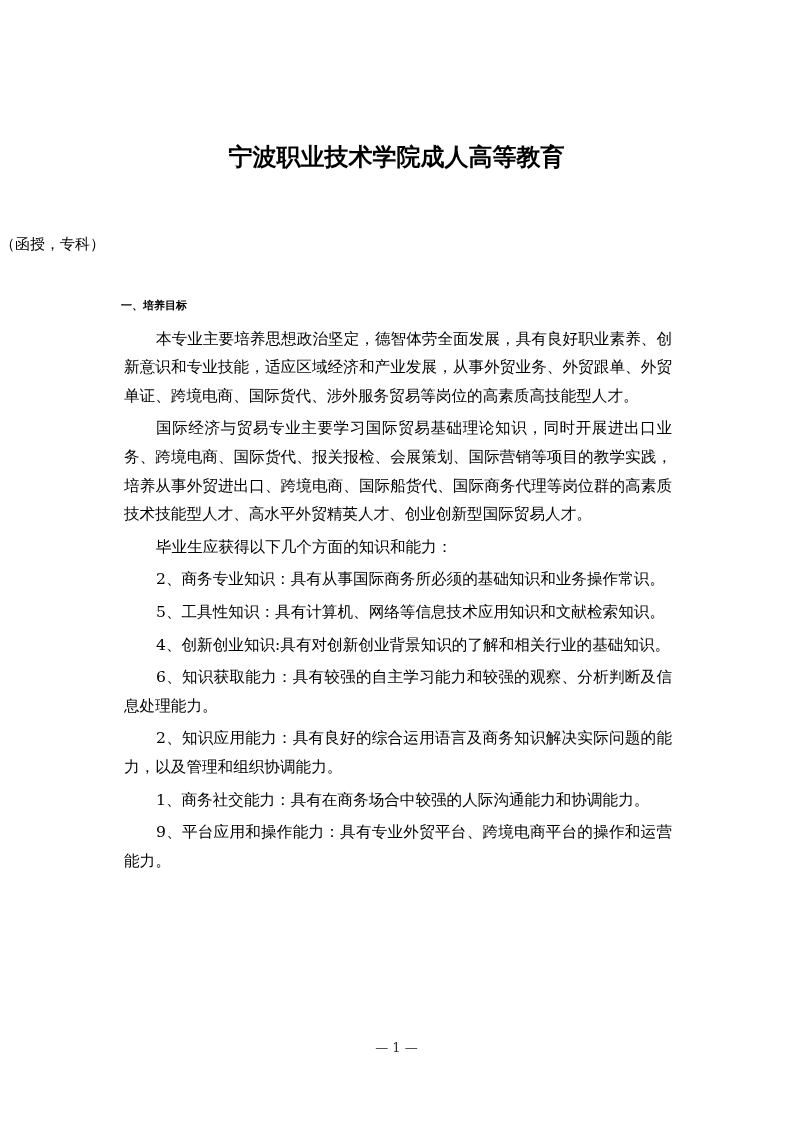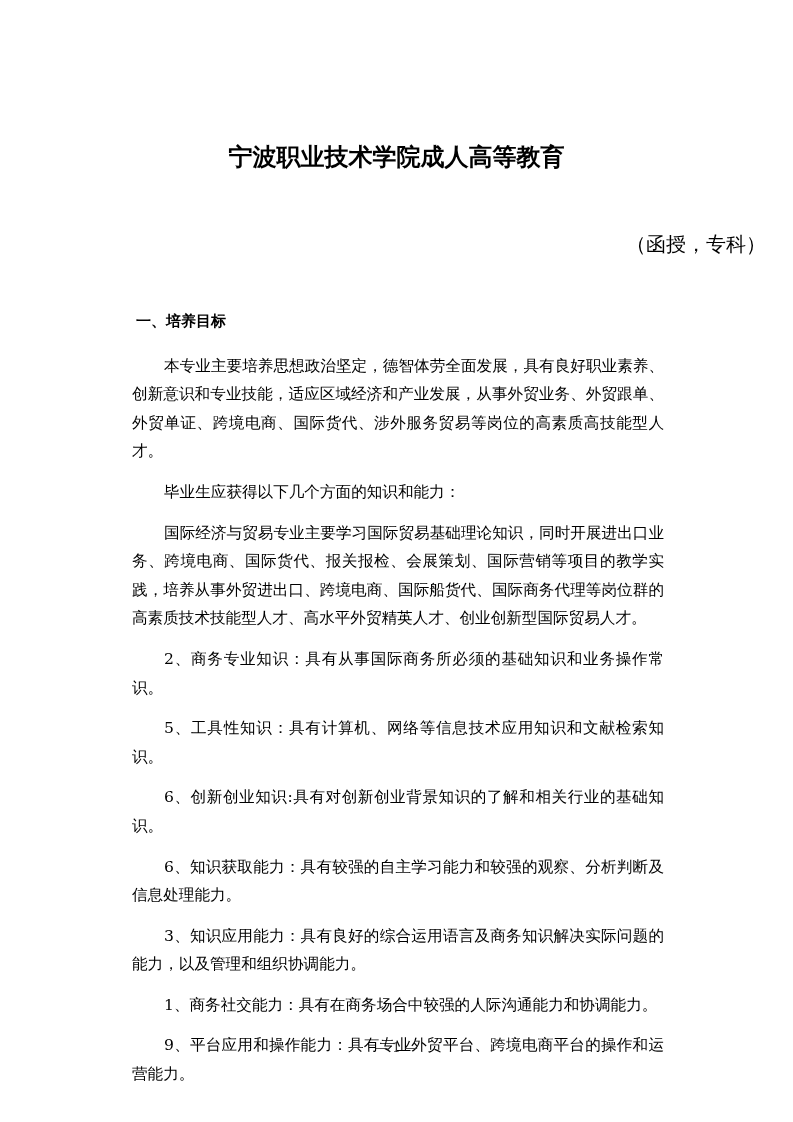--- a/index.html
+++ b/index.html
@@ -3,45 +3,45 @@
 <meta charset="utf-8">
 <style>
   html, body { margin: 0; padding: 0; background: #ffffff; }
   body { width: 793px; height: 1122px; position: relative; overflow: hidden;
          font-family: "DejaVu Serif", "Liberation Serif", serif; color: #000; }
   .page { position: absolute; left: 0; top: 0; width: 793px; height: 1122px; background: #fff; }
   .title { position: absolute; left: 0; width: 793px; text-align: center;
            font-family: "DejaVu Serif", serif; font-weight: bold; font-size: 24px; line-height: 30px; letter-spacing: 0px; }
   .t1 { top: 142px; }
   .t2 { top: 183px; }
-  .subtitle { position: absolute; left: 0; width: 766px; top: 234px; text-align: right;
-              font-size: 20px; line-height: 20px; }
+  .subtitle { position: absolute; left: 0; width: 766px; top: 234px; text-align: left;
+              font-size: 15px; line-height: 20px; }
   .content { position: absolute; left: 120px; top: 291px; width: 556px;
              font-size: 15.6px; line-height: 28.6px; }
-  .h { font-family: "DejaVu Sans", sans-serif; font-weight: bold; font-size: 15px; margin: 16px; }
-  .p { margin: 12px; text-indent: 32px; text-align: justify; }
+  .h { font-family: "DejaVu Sans", sans-serif; font-weight: bold; font-size: 11px; margin: 1px; }
+  .p { margin: 4px; text-indent: 32px; text-align: justify; }
   .footer { position: absolute; left: 0; width: 793px; top: 1040px; text-align: center;
             font-size: 13px; color: #333; }
 </style>
 </head>
 <body>
 
 <div class="page">
   <div class="title t1">宁波职业技术学院成人高等教育</div>
   <div class="subtitle">（函授，专科）</div>
 
   <div class="content">
     <p class="h">一、培养目标</p>
     <p class="p">本专业主要培养思想政治坚定，德智体劳全面发展，具有良好职业素养、创新意识和专业技能，适应区域经济和产业发展，从事外贸业务、外贸跟单、外贸单证、跨境电商、国际货代、涉外服务贸易等岗位的高素质高技能型人才。</p>
 
+    <p class="p">国际经济与贸易专业主要学习国际贸易基础理论知识，同时开展进出口业务、跨境电商、国际货代、报关报检、会展策划、国际营销等项目的教学实践，培养从事外贸进出口、跨境电商、国际船货代、国际商务代理等岗位群的高素质技术技能型人才、高水平外贸精英人才、创业创新型国际贸易人才。</p>
     <p class="p">毕业生应获得以下几个方面的知识和能力：</p>
-    <p class="p">国际经济与贸易专业主要学习国际贸易基础理论知识，同时开展进出口业务、跨境电商、国际货代、报关报检、会展策划、国际营销等项目的教学实践，培养从事外贸进出口、跨境电商、国际船货代、国际商务代理等岗位群的高素质技术技能型人才、高水平外贸精英人才、创业创新型国际贸易人才。</p>
     <p class="p">2、商务专业知识：具有从事国际商务所必须的基础知识和业务操作常识。</p>
     <p class="p">5、工具性知识：具有计算机、网络等信息技术应用知识和文献检索知识。</p>
-    <p class="p">6、创新创业知识:具有对创新创业背景知识的了解和相关行业的基础知识。</p>
+    <p class="p">4、创新创业知识:具有对创新创业背景知识的了解和相关行业的基础知识。</p>
     <p class="p">6、知识获取能力：具有较强的自主学习能力和较强的观察、分析判断及信息处理能力。</p>
-    <p class="p">3、知识应用能力：具有良好的综合运用语言及商务知识解决实际问题的能力，以及管理和组织协调能力。</p>
+    <p class="p">2、知识应用能力：具有良好的综合运用语言及商务知识解决实际问题的能力，以及管理和组织协调能力。</p>
     <p class="p">1、商务社交能力：具有在商务场合中较强的人际沟通能力和协调能力。</p>
     <p class="p">9、平台应用和操作能力：具有专业外贸平台、跨境电商平台的操作和运营能力。</p>
   </div>
 
   <div class="footer">— 1 —</div>
 </div>
 
 </body></html>

